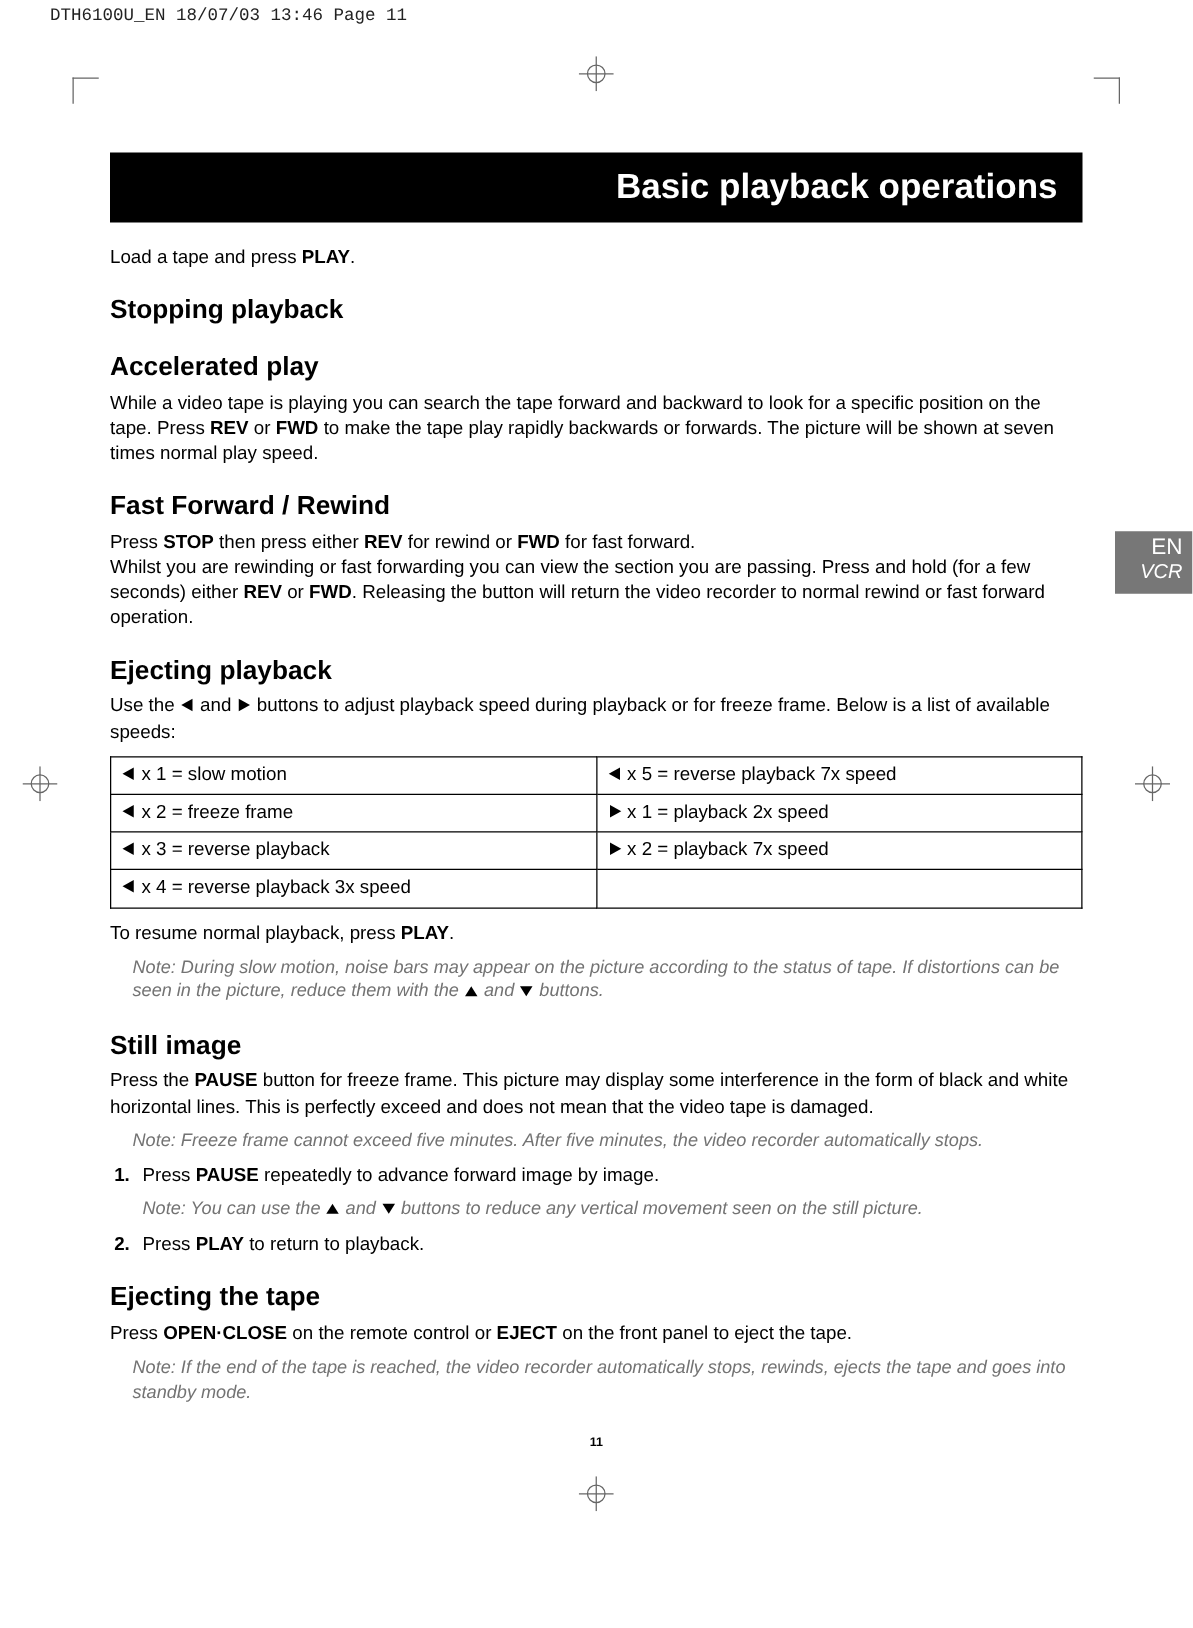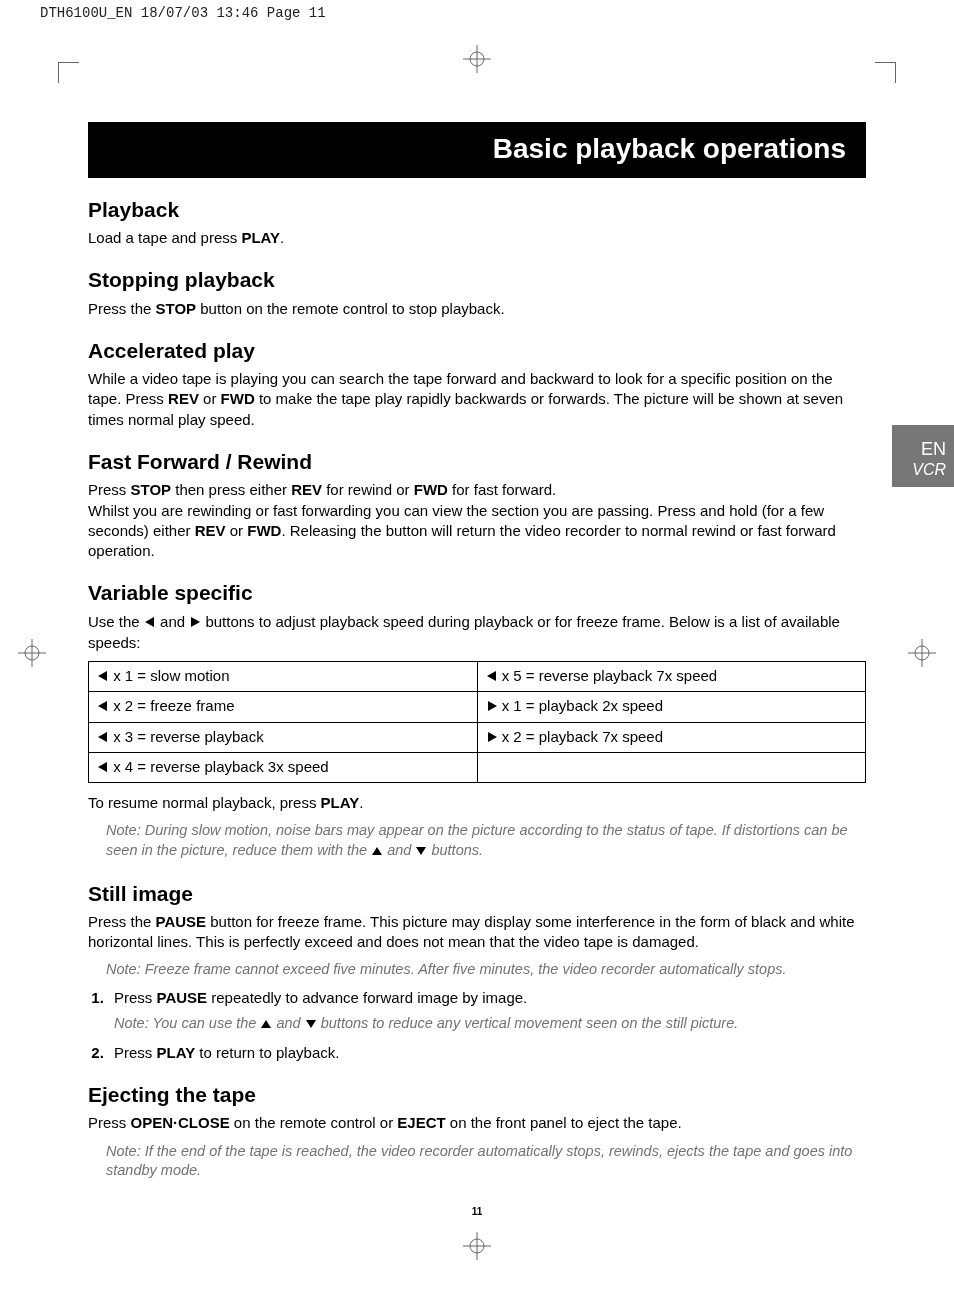--- a/index.html
+++ b/index.html
@@ -69,21 +69,21 @@
   }
   p { margin: 4px 0 8px 0; }
   .bold { font-weight: bold; }
 
   .side-tab {
     position: absolute;
     right: 0;
     top: 398px;
     background: #777;
     color: #fff;
-    padding: 12px 8px 6px 8px;
+    padding: 0 8px 6px 8px;
     text-align: right;
     width: 46px;
     font-size: 18px;
   }
   .side-tab .vcr { font-style: italic; font-size: 16px; display:block; margin-top:-2px;}
 
   table.speeds {
     border-collapse: collapse;
     width: 100%;
     margin: 8px 0 10px 0;
@@ -157,42 +157,38 @@
 
   <div class="side-tab">
     <span>EN</span>
     <span class="vcr">VCR</span>
   </div>
 
   <div class="content">
 
     <div class="title-bar">Basic playback operations</div>
 
-    <h2 class="sec">Playback</h2>
     <p>
       <span>Load a tape and press </span><span class="bold">PLAY</span><span>.</span>
     </p>
 
     <h2 class="sec">Stopping playback</h2>
-    <p>
-      <span>Press the </span><span class="bold">STOP</span><span> button on the remote control to stop playback.</span>
-    </p>
 
     <h2 class="sec">Accelerated play</h2>
     <p>
       <span>While a video tape is playing you can search the tape forward and backward to look for a specific position on the tape. Press </span><span class="bold">REV</span><span> or </span><span class="bold">FWD</span><span> to make the tape play rapidly backwards or forwards. The picture will be shown at seven times normal play speed.</span>
     </p>
 
     <h2 class="sec">Fast Forward / Rewind</h2>
     <p>
       <span>Press </span><span class="bold">STOP</span><span> then press either </span><span class="bold">REV</span><span> for rewind or </span><span class="bold">FWD</span><span> for fast forward.</span><br>
       <span>Whilst you are rewinding or fast forwarding you can view the section you are passing. Press and hold (for a few seconds) either </span><span class="bold">REV</span><span> or </span><span class="bold">FWD</span><span>. Releasing the button will return the video recorder to normal rewind or fast forward operation.</span>
     </p>
 
-    <h2 class="sec">Variable specific</h2>
+    <h2 class="sec">Ejecting playback</h2>
     <p>
       <span>Use the </span><span class="tri"><svg width="12" height="12">
             <polygon points="10,1 10,11 1,6" fill="#000"></polygon>
           </svg></span><span> and </span><span class="tri"><svg width="12" height="12">
             <polygon points="2,1 2,11 11,6" fill="#000"></polygon>
           </svg></span><span> buttons to adjust playback speed during playback or for freeze frame. Below is a list of available speeds:</span>
     </p>
 
     <table class="speeds">
       <tbody id="speed-rows">

